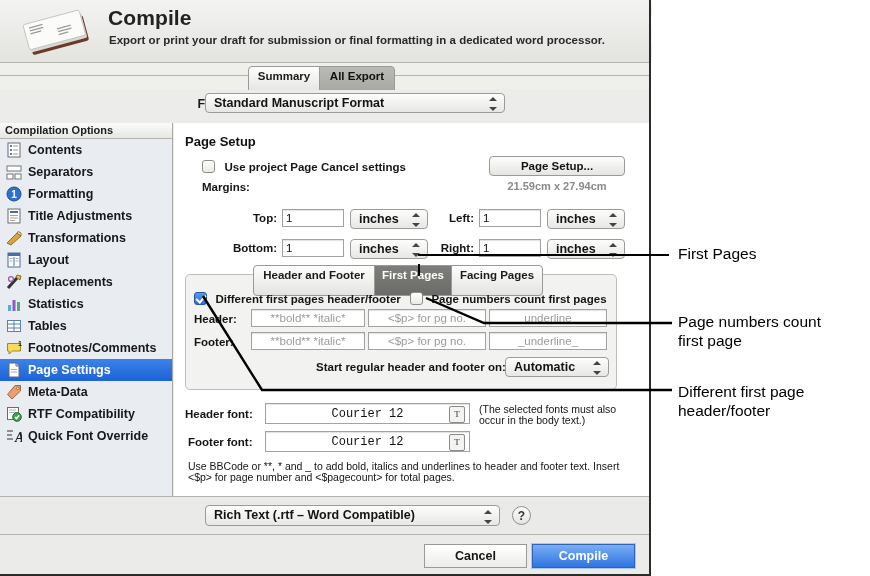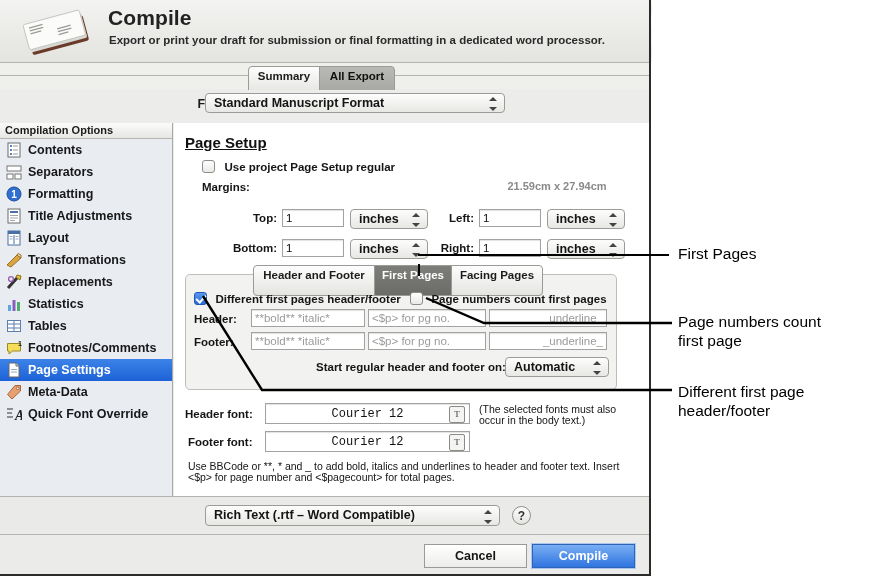--- a/index.html
+++ b/index.html
@@ -61,38 +61,38 @@
   .sb-head{height:15px;line-height:15px;padding-left:5px;font-size:11px;font-weight:bold;color:#1c1c1c;
     background:linear-gradient(#fbfbfa,#e6e6e3);border-bottom:1px solid #b4b4b0;}
   .sb-list{background:#e9ecf1;height:357px;}
   .sb-item{position:relative;height:22px;line-height:22px;padding-left:28px;font-size:12.5px;
     font-weight:bold;color:#18181a;white-space:nowrap;}
   .sb-item.sel{background:linear-gradient(#3c83e8,#1d62d6);color:#fff;}
   .sb-ic{position:absolute;left:6px;top:3px;width:16px;height:16px;}
 
   .content{position:absolute;left:174px;top:123px;width:475px;height:373px;background:#fff;}
 
-  .sec-title{position:absolute;left:11px;top:11px;font-size:15px;font-weight:bold;color:#111;text-decoration:underline;}
+  .sec-title{position:absolute;left:11px;top:11px;font-size:13px;font-weight:bold;color:#111;}
 
   .cb{display:inline-block;width:13px;height:13px;border:1px solid #8d8d89;border-radius:3px;
     background:linear-gradient(#ffffff,#e9e9e6);box-sizing:border-box;vertical-align:-2px;}
   .cb.on{background:linear-gradient(#5b97ef,#2a6ed8);border-color:#2258b4;position:relative;}
   .cb.on:after{content:"";position:absolute;left:3px;top:0px;width:4px;height:8px;
     border:solid #fff;border-width:0 2px 2px 0;transform:rotate(42deg);}
 
   .ctext{font-size:11.5px;font-weight:bold;color:#151515;}
   .btn{height:20px;line-height:19px;text-align:center;border:1px solid #9a9a96;border-radius:4px;
     background:linear-gradient(#fdfdfd,#e5e5e2);font-size:11.5px;font-weight:bold;color:#141414;
     box-sizing:border-box;}
   .dim{font-size:11px;font-weight:bold;color:#8a8a8a;}
 
   .tf{height:18px;border:1px solid #a2a2a0;background:#fff;box-sizing:border-box;
     font-size:11.5px;color:#111;padding:0 3px;line-height:17px;
     box-shadow:inset 0 1px 1px rgba(0,0,0,.12);}
-  .tf.ph{color:#9b9b9b;}
+  .tf.ph{color:#9b9b9b;text-align:center;}
   .tfr{text-align:right;}
 
   
   .groupbox{position:absolute;left:11px;top:151px;width:432px;height:116px;
     border:1px solid #bdbdb9;border-radius:5px;background:#f2f2f0;box-sizing:border-box;}
   .gtabrow{position:absolute;left:11px;top:142px;height:19px;}
   .gtab{position:absolute;top:0;height:31px;line-height:19px;font-size:11.5px;font-weight:bold;
     text-align:center;border:1px solid #9a9a96;box-sizing:border-box;background:linear-gradient(#fdfdfd,#e4e4e1);
     color:#1c1c1c;}
   .gtab.a{left:68px;width:122px;border-radius:4px 0 0 4px;}
@@ -203,34 +203,34 @@
           <div class="sb-item"><svg class="sb-ic" viewBox="0 0 16 16">
               <rect x="2" y="1" width="12" height="14" fill="#fff" stroke="#6b6b6b"></rect>
               <rect x="4" y="3" width="8" height="2" fill="#4a6fa5"></rect>
               <g fill="#a5a5a5">
                 <rect x="4" y="7" width="8" height="1"></rect>
                 <rect x="4" y="9.5" width="8" height="1"></rect>
                 <rect x="4" y="12" width="5" height="1"></rect>
               </g>
             </svg><span>Title Adjustments</span></div>
           <div class="sb-item"><svg class="sb-ic" viewBox="0 0 16 16">
+              <polygon points="1,13 5,15 15,6 11,3" fill="#d9a441" stroke="#9a7020"></polygon>
+              <polygon points="11,3 15,6 15,3 12,1.5" fill="#f0e4c8" stroke="#9a7020"></polygon>
+            </svg><span>Transformations</span></div>
+          <div class="sb-item"><svg class="sb-ic" viewBox="0 0 16 16">
               <rect x="2" y="1" width="12" height="14" fill="#fff" stroke="#4a6fa5"></rect>
               <rect x="2" y="1" width="12" height="3" fill="#4a6fa5"></rect>
               <rect x="7.5" y="5" width="1" height="9" fill="#4a6fa5"></rect>
               <g fill="#9aa8bb">
                 <rect x="3.5" y="6" width="3" height="1"></rect>
                 <rect x="3.5" y="8.5" width="3" height="1"></rect>
                 <rect x="9.5" y="6" width="3" height="1"></rect>
                 <rect x="9.5" y="8.5" width="3" height="1"></rect>
               </g>
             </svg><span>Layout</span></div>
-          <div class="sb-item"><svg class="sb-ic" viewBox="0 0 16 16">
-              <polygon points="1,13 5,15 15,6 11,3" fill="#d9a441" stroke="#9a7020"></polygon>
-              <polygon points="11,3 15,6 15,3 12,1.5" fill="#f0e4c8" stroke="#9a7020"></polygon>
-            </svg><span>Transformations</span></div>
           <div class="sb-item"><svg class="sb-ic" viewBox="0 0 16 16">
               <line x1="2" y1="14" x2="11" y2="4" stroke="#333" stroke-width="3"></line>
               <polygon points="10,3 14,6 15,2 11,1" fill="#e8c34a" stroke="#8a6c16"></polygon>
               <circle cx="5" cy="5" r="2.4" fill="none" stroke="#9a5fb5" stroke-width="1.4"></circle>
             </svg><span>Replacements</span></div>
           <div class="sb-item"><svg class="sb-ic" viewBox="0 0 16 16">
               <rect x="2" y="9" width="3" height="6" fill="#5aa8e0"></rect>
               <rect x="6.5" y="4" width="3" height="11" fill="#8a5ec0"></rect>
               <rect x="11" y="6" width="3" height="9" fill="#4ab06a"></rect>
             </svg><span>Statistics</span></div>
@@ -250,39 +250,49 @@
               <g fill="#9ab">
                 <rect x="5" y="7" width="6" height="1"></rect>
                 <rect x="5" y="9.5" width="6" height="1"></rect>
               </g>
             </svg><span>Page Settings</span></div>
           <div class="sb-item"><svg class="sb-ic" viewBox="0 0 16 16">
               <path d="M9 1.5h5.5V7L6 15 1.5 10.5z" fill="#e8a070" stroke="#a5653a"></path>
               <circle cx="11.7" cy="4.3" r="1.3" fill="#fff" stroke="#a5653a"></circle>
             </svg><span>Meta-Data</span></div>
           <div class="sb-item"><svg class="sb-ic" viewBox="0 0 16 16">
+              <rect x="1.5" y="1.5" width="11" height="12" fill="#fff" stroke="#6b6b6b"></rect>
+              <g fill="#b5b5b5">
+                <rect x="3" y="3.5" width="7" height="1"></rect>
+                <rect x="3" y="6" width="7" height="1"></rect>
+              </g>
+              <circle cx="11" cy="11" r="4.3" fill="#3fa34d" stroke="#1f6b2b"></circle>
+              <polyline points="9,11 10.5,12.6 13.2,9.3" fill="none" stroke="#fff" stroke-width="1.6"></polyline>
+            </svg><span>RTF Compatibility</span></div>
+          <div class="sb-item"><svg class="sb-ic" viewBox="0 0 16 16">
               <g stroke="#333" stroke-width="1">
                 <line x1="1" y1="3" x2="7" y2="3"></line>
                 <line x1="1" y1="7" x2="6" y2="7"></line>
                 <line x1="1" y1="11" x2="7" y2="11"></line>
               </g>
               <text x="9" y="14" font-size="14" font-style="italic" font-weight="bold" fill="#222" font-family="serif">A</text>
             </svg><span>Quick Font Override</span></div>
         </div>
     </div>
 
     <div class="content">
 
       <div class="sec-title">Page Setup</div>
 
       <div style="position:absolute;left:28px;top:34px;">
         <span class="cb"></span>
-        <span class="ctext" style="margin-left:5px;">Use project Page Setup regular</span>
-      </div>
-
+        <span class="ctext" style="margin-left:5px;">Use project Page Cancel settings</span>
+      </div>
+
+      <div class="btn" style="position:absolute;left:315px;top:33px;width:136px;">Page Setup...</div>
       <div class="dim" style="position:absolute;left:315px;top:57px;width:136px;text-align:center;">21.59cm x 27.94cm</div>
 
       <div class="ctext" style="position:absolute;left:28px;top:58px;">Margins:</div>
 
       <div class="ctext" style="position:absolute;left:48px;top:89px;width:55px;text-align:right;">Top:</div>
       <div class="tf" style="position:absolute;left:108px;top:86px;width:62px;">1</div>
       <div class="popup" style="position:absolute;left:176px;top:86px;width:78px;">
         <span class="txt" style="font-weight:bold;">inches</span>
         <span class="arrows">
             <b class="up"></b>

